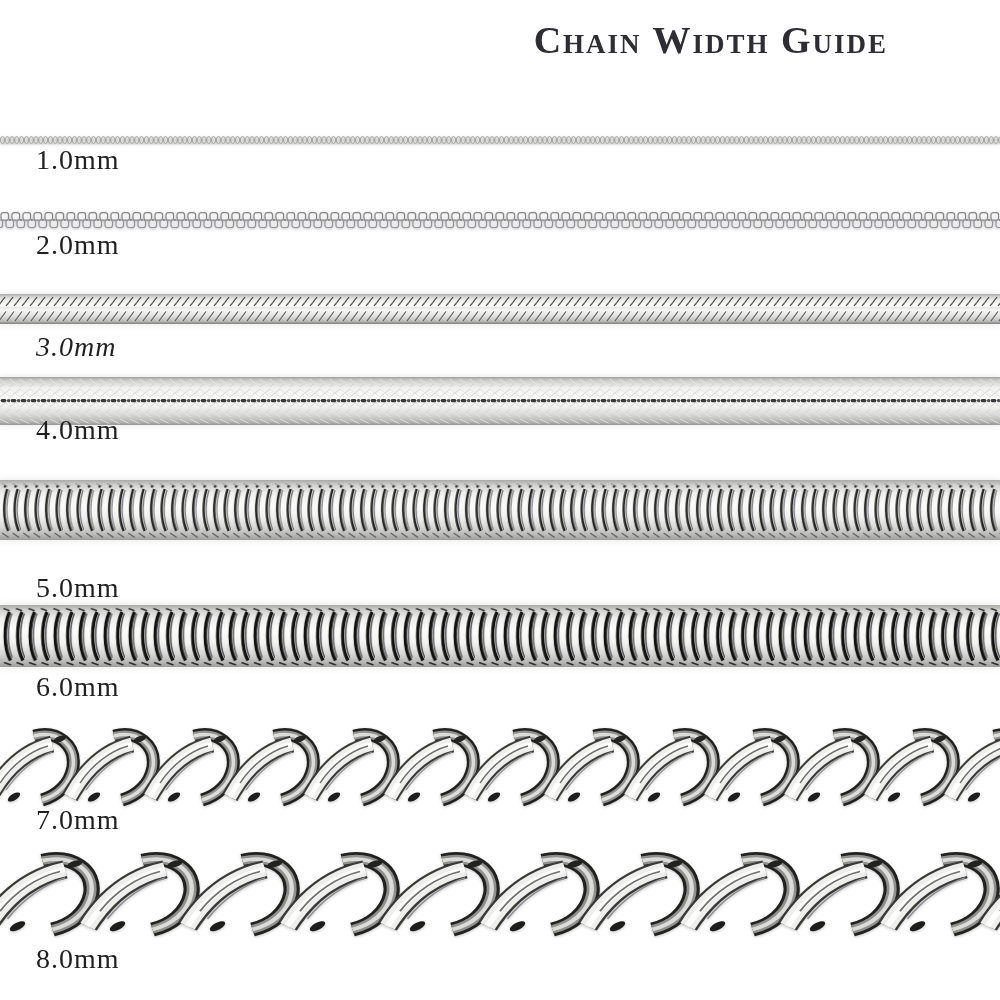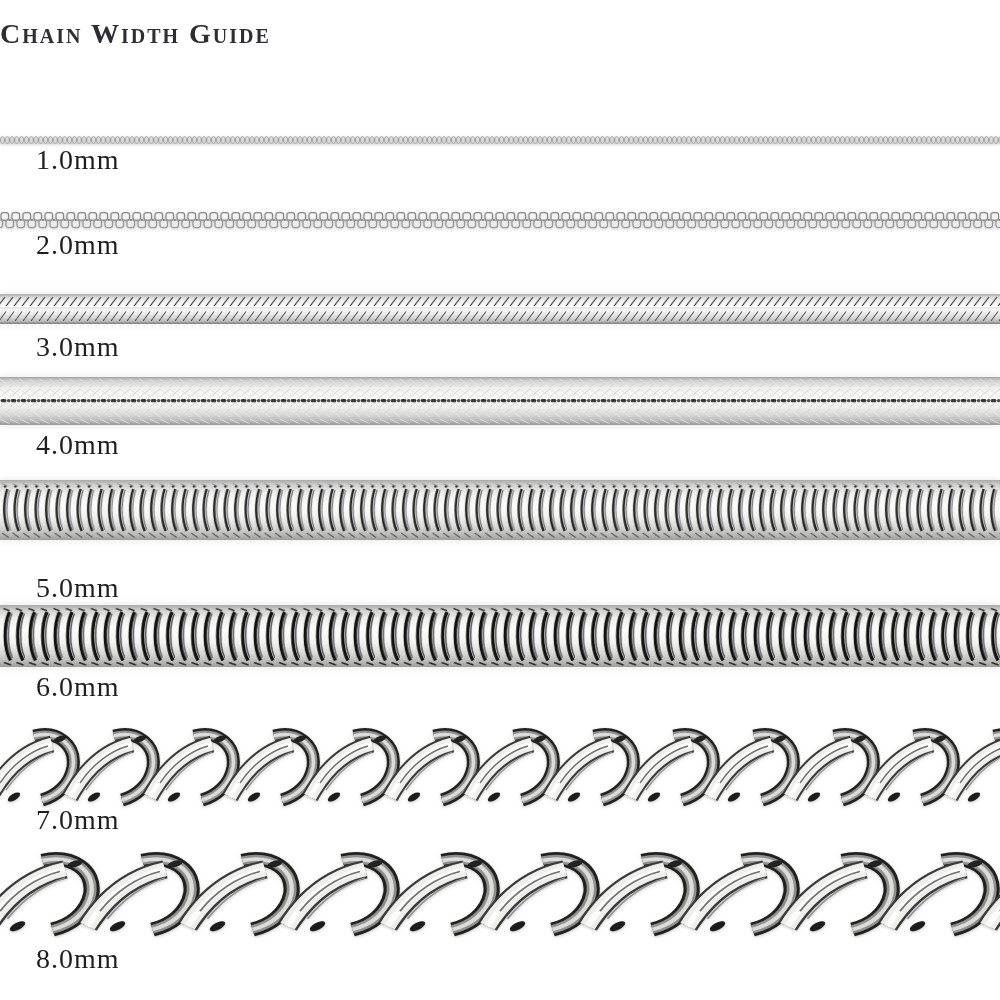--- a/index.html
+++ b/index.html
@@ -4,42 +4,42 @@
 <style>
   html,body{margin:0;padding:0;}
   body{
     width:1000px;height:1000px;background:#ffffff;
     font-family:"Liberation Serif", serif;
     position:relative;overflow:hidden;
   }
   .stage{position:absolute;inset:0;}
   .page-title{
     position:absolute;top:18px;left:0;width:888px;
-    text-align:left;
+    text-align:right;
     font-variant:small-caps;
     font-weight:700;
-    font-size:28px;
+    font-size:38px;
     letter-spacing:2px;
     color:#2d2d33;
   }
   .chain-strip{position:absolute;left:0;width:1000px;}
   .chain-strip svg{display:block;}
   .soft{filter:drop-shadow(0 1px 1.5px rgba(40,40,40,.28));}
   .halo{box-shadow:0 0 7px rgba(70,70,70,.14);}
   .size-label{
     position:absolute;left:36px;
     font-size:28px;line-height:1;
     letter-spacing:1px;
     color:#1f1f1f;
   }
   
   #strip1{top:135px;} #lbl1{top:146px;}
   #strip2{top:211px;} #lbl2{top:231px;}
-  #strip3{top:294px;} #lbl3{top:333px;}
-  #strip4{top:377px;} #lbl4{top:431px;}
+  #strip3{top:294px;} #lbl3{top:333px;font-style:italic;}
+  #strip4{top:377px;} #lbl4{top:416px;}
   #strip5{top:480px;} #lbl5{top:574px;}
   #strip6{top:605px;} #lbl6{top:673px;font-family:Liberation Serif, serif;}
   #strip7{top:727px;} #lbl7{top:806px;}
   #strip8{top:851px;} #lbl8{top:936px;margin-top:9px;}
 </style>
 </head>
 <body>
 
 <svg width="0" height="0" style="position:absolute" aria-hidden="true">
   <defs>

